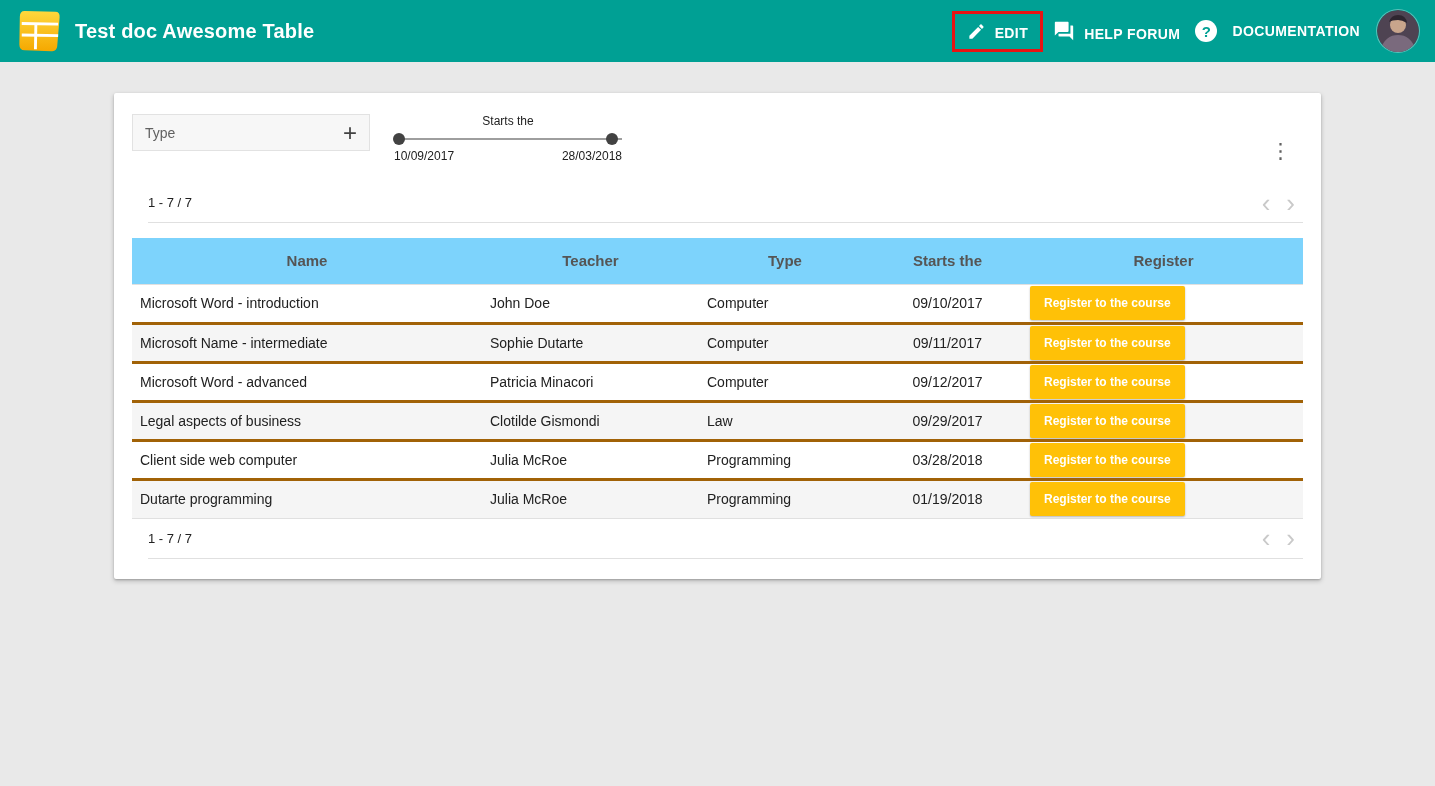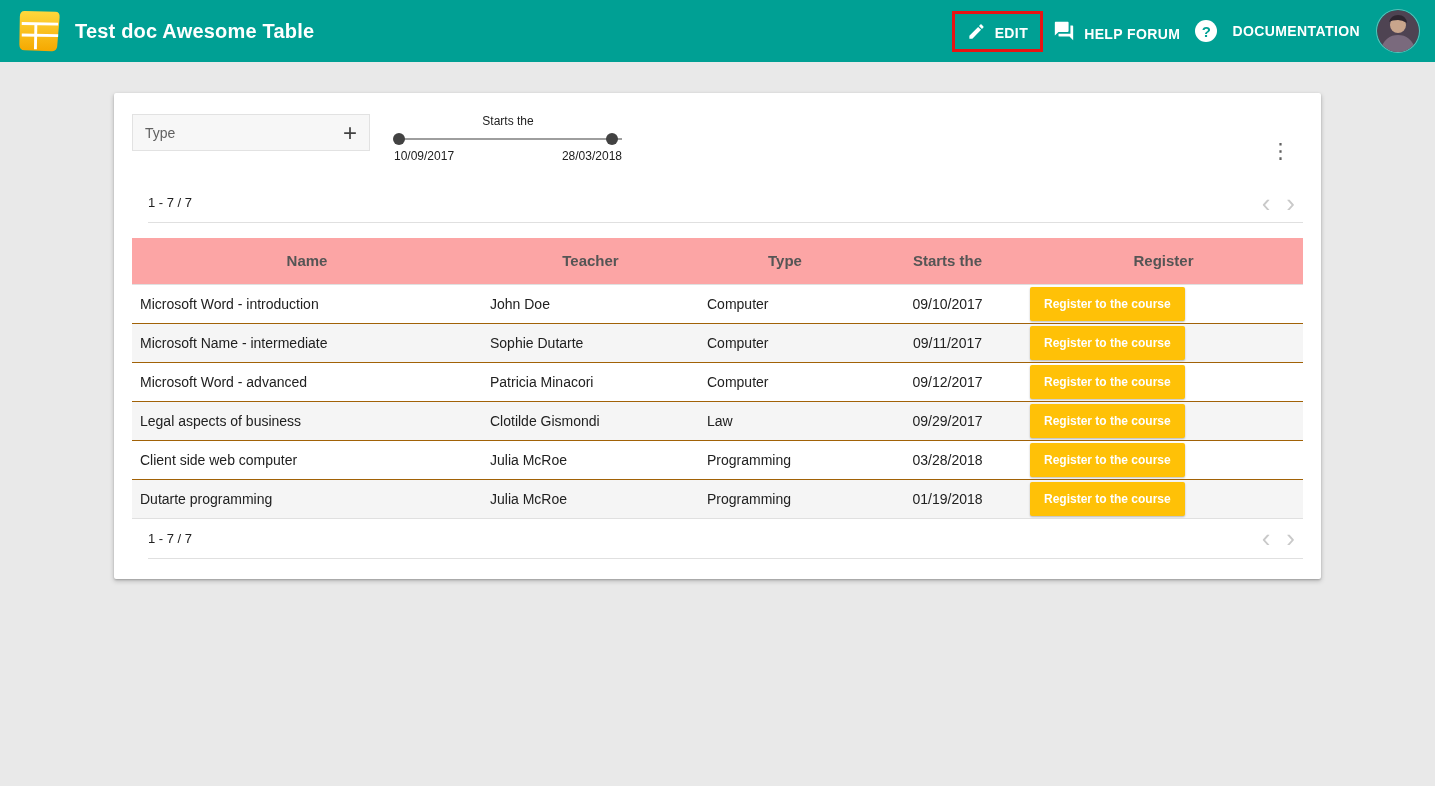--- a/index.html
+++ b/index.html
@@ -112,29 +112,29 @@
   .pagination.bottom { margin-top:0; }
   .pager { display:flex; align-items:center; }
   .chev {
     font-size:26px; color:#c9c9c9; line-height:1;
     padding:0 8px; cursor:pointer; user-select:none;
   }
 
   
   table { width:100%; border-collapse:collapse; table-layout:fixed; }
   thead th {
-    background:#fca5a5;
+    background:#7dd3fc;
     font-size:15px; font-weight:bold; color:#555;
     height:46px; text-align:center;
     border-bottom:1px solid #e0e0e0;
   }
   tbody td {
     height:39px; font-size:14px; color:#212121;
     padding:0 8px;
-    border-bottom:1px solid #a16207;
+    border-bottom:3px solid #a16207;
     overflow:hidden; white-space:nowrap; text-overflow:ellipsis;
   }
   tbody tr:nth-child(even) { background:#f5f5f5; }
   tbody tr:last-child td { border-bottom:1px solid #e0e0e0; }
   td.c-date { text-align:center; }
   td.c-register { padding-left:6px; }
   .register-btn {
     background:#FFC107; border:none; border-radius:2px;
     color:#fff; font-family:inherit; font-size:12px; font-weight:bold;
     padding:10px 14px; cursor:pointer;

